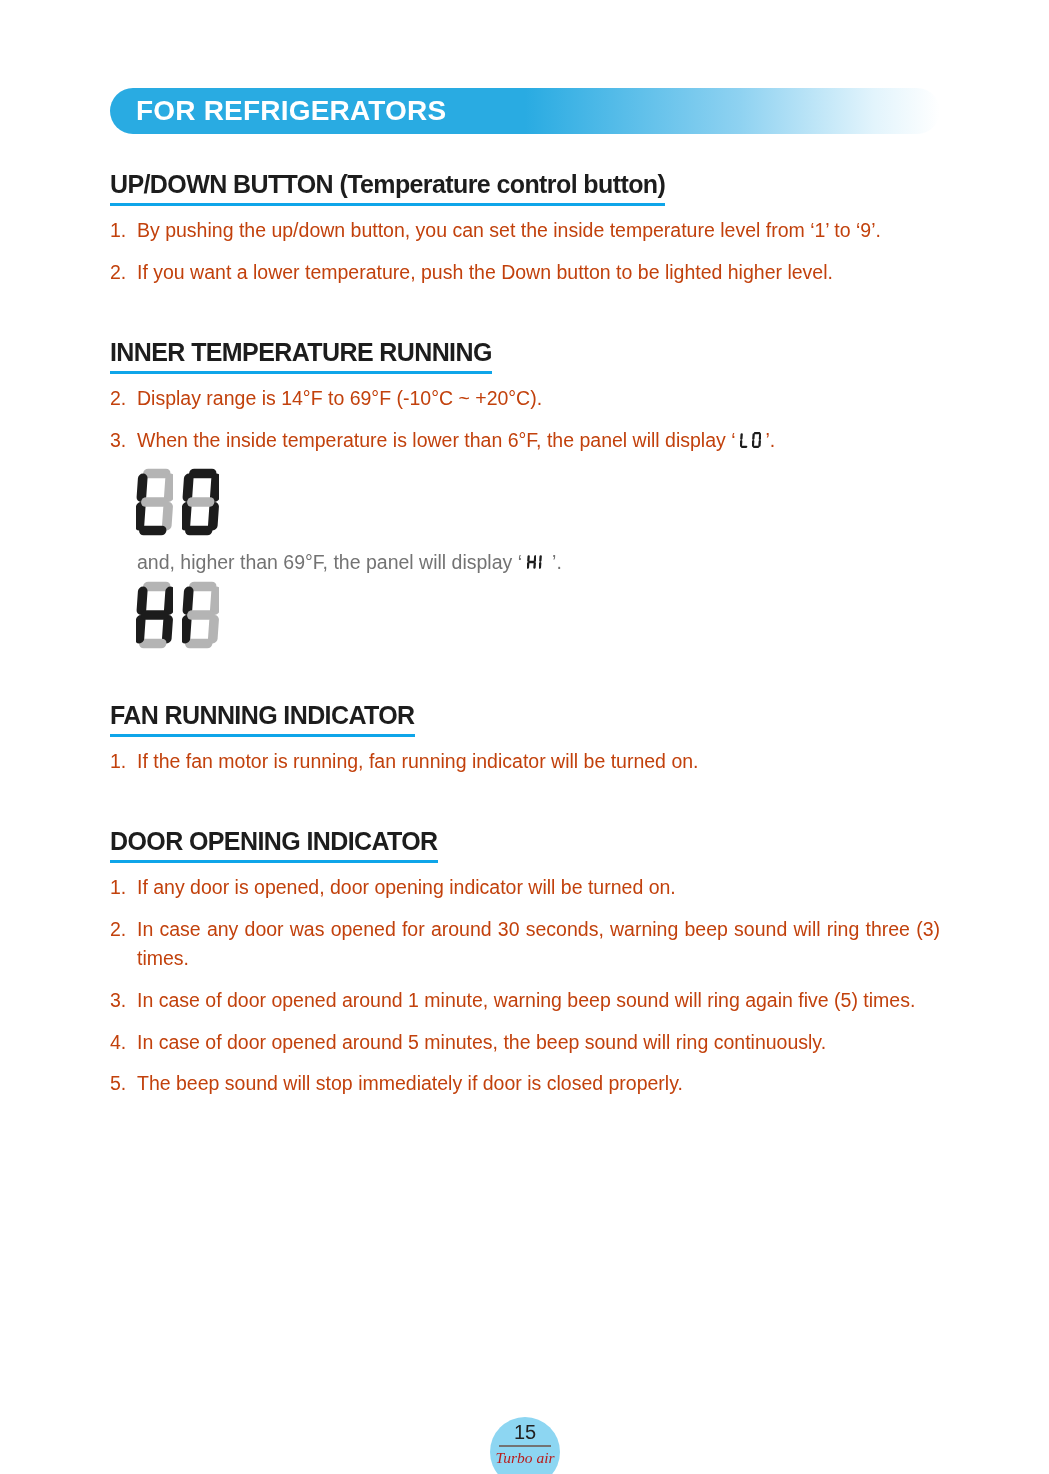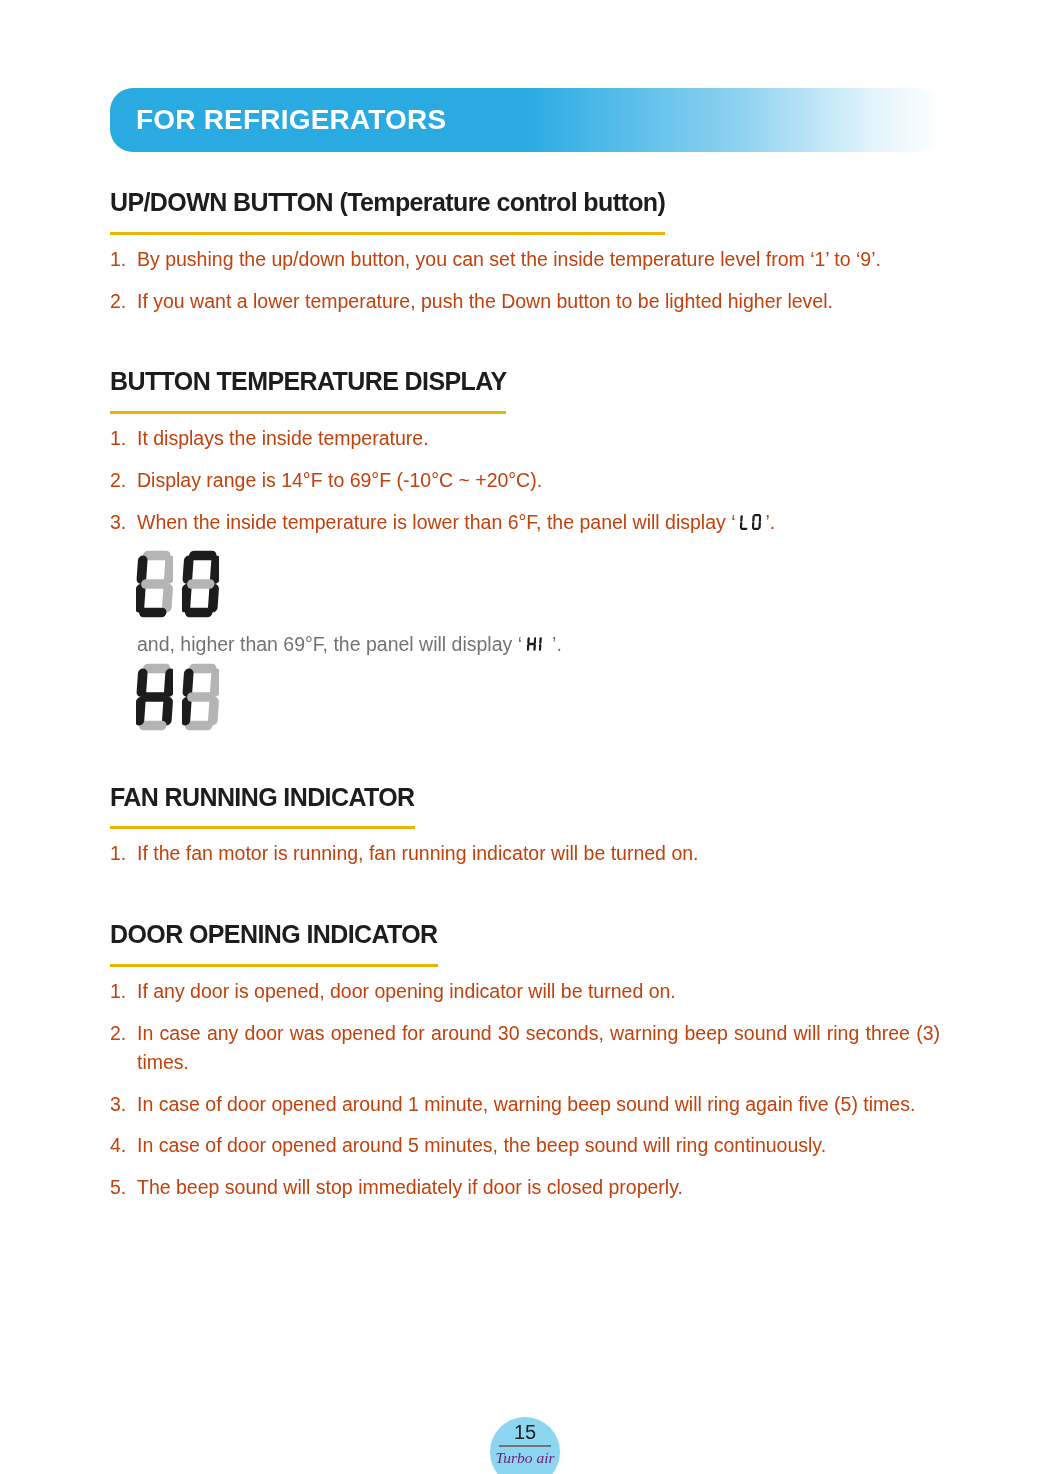--- a/index.html
+++ b/index.html
@@ -8,21 +8,21 @@
     width: 1049px; height: 1474px;
     background: #ffffff;
     position: relative;
     overflow: hidden;
     font-family: "Liberation Sans", sans-serif;
   }
   .page { padding: 88px 109px 0 110px; }
 
   
   .banner {
-    height: 64px;
+    height: 46px;
     border-radius: 23px;
     background: linear-gradient(90deg, #29abe2 0%, #29abe2 50%, #8fd2f1 76%, #e2f4fc 92%, #ffffff 100%);
     display: flex;
     align-items: center;
     margin-bottom: 36px;
   }
   .banner-label {
     color: #ffffff;
     font-weight: bold;
     font-size: 28px;
@@ -34,22 +34,22 @@
   section.block { margin: 0; }
   .block + .block { margin-top: 52px; }
   .sec-title {
     display: inline-block;
     margin: 0 0 10px 0;
     font-size: 25px;
     font-weight: bold;
     color: #1d1d1d;
     letter-spacing: -0.6px;
     line-height: 1.15;
-    border-bottom: 3px solid #eab308;
-    padding-bottom: 15px;
+    border-bottom: 3px solid #0ea5e9;
+    padding-bottom: 4px;
   }
 
   
   .item {
     font-size: 19.5px;
     line-height: 1.48;
     color: #c2410c;
     text-align: justify;
     padding-left: 27px;
     margin-bottom: 13px;
@@ -92,21 +92,21 @@
     font-size: 20px;
     line-height: 1.1;
     color: #222222;
     border-bottom: 2px solid #737373;
     padding: 1px 15px 2px 15px;
   }
   .brand {
     font-family: "Liberation Serif", serif;
     font-style: italic;
     font-size: 15.5px;
-    color: #701a75;
+    color: #b91c1c;
     margin-top: 2px;
   }
 </style>
 </head>
 <body>
 
 <div class="page">
 
   <div class="banner">
     <span class="banner-label">FOR REFRIGERATORS</span>
@@ -116,24 +116,21 @@
     <h2 class="sec-title">UP/DOWN BUTTON (Temperature control button)</h2>
     <div class="item">
       <span class="num">1.</span><span class="txt">By pushing the up/down button, you can set the inside temperature level from ‘1’ to ‘9’.</span>
     </div>
     <div class="item">
       <span class="num">2.</span><span class="txt">If you want a lower temperature, push the Down button to be lighted higher level.</span>
     </div>
   </section>
 
   <section class="block">
-    <h2 class="sec-title">BUTTON TEMPERATURE DISPLAY</h2>
-    <div class="item">
-      <span class="num">1.</span><span class="txt">It displays the inside temperature.</span>
-    </div>
+    <h2 class="sec-title">INNER TEMPERATURE RUNNING</h2>
     <div class="item">
       <span class="num">2.</span><span class="txt">Display range is 14°F to 69°F (-10°C ~ +20°C).</span>
     </div>
     <div class="item">
       <span class="num">3.</span><span class="txt"><span>When the inside temperature is lower than 6°F, the panel will display ‘</span><span class="sevenseg-inline"><svg viewBox="0 0 100 180" xmlns="http://www.w3.org/2000/svg">
               <g transform="translate(7 0) skewX(-4)">
                 <line x1="26" y1="13" x2="74" y2="13" stroke="transparent" stroke-width="26" stroke-linecap="round"></line>
                 <line x1="87" y1="26" x2="87" y2="77" stroke="transparent" stroke-width="26" stroke-linecap="round"></line>
                 <line x1="87" y1="103" x2="87" y2="154" stroke="transparent" stroke-width="26" stroke-linecap="round"></line>
                 <line x1="26" y1="167" x2="74" y2="167" stroke="#1c1c1c" stroke-width="26" stroke-linecap="round"></line>

